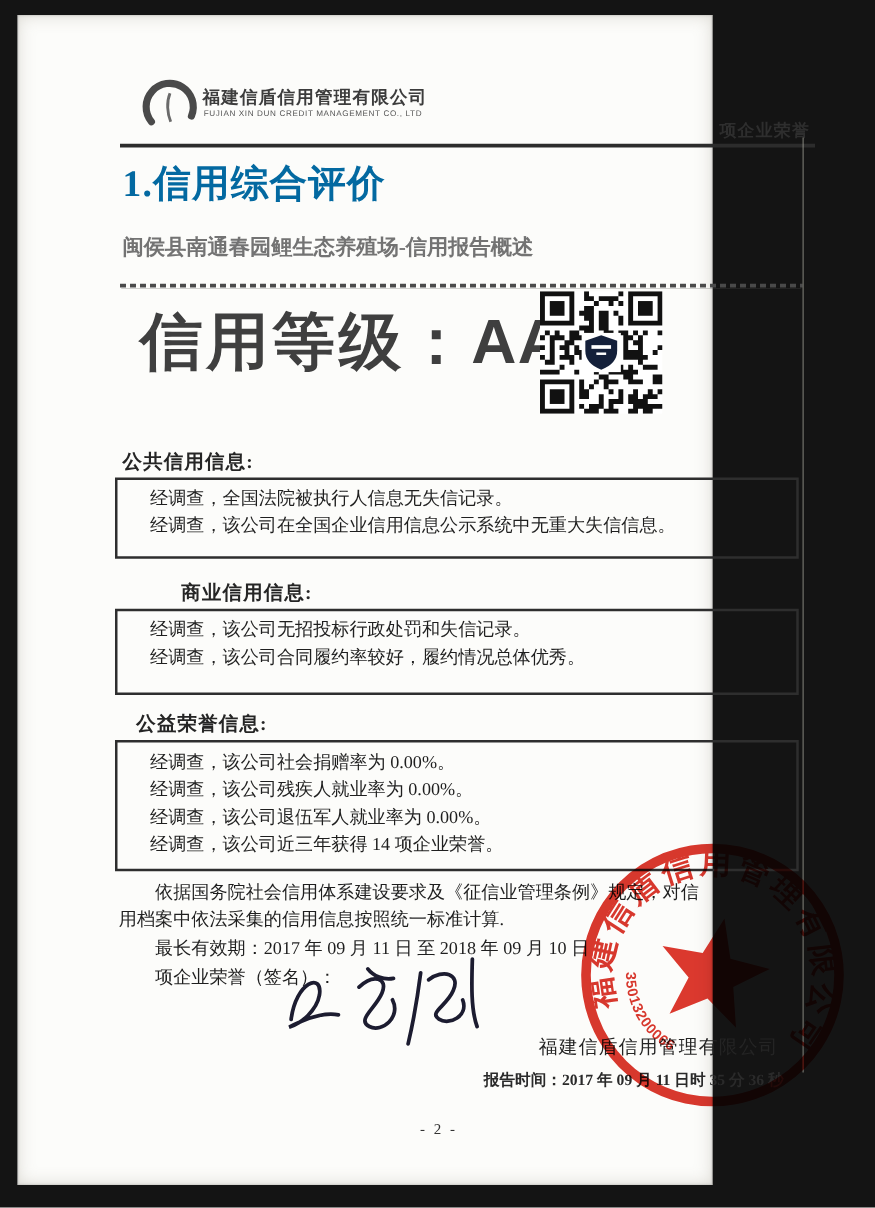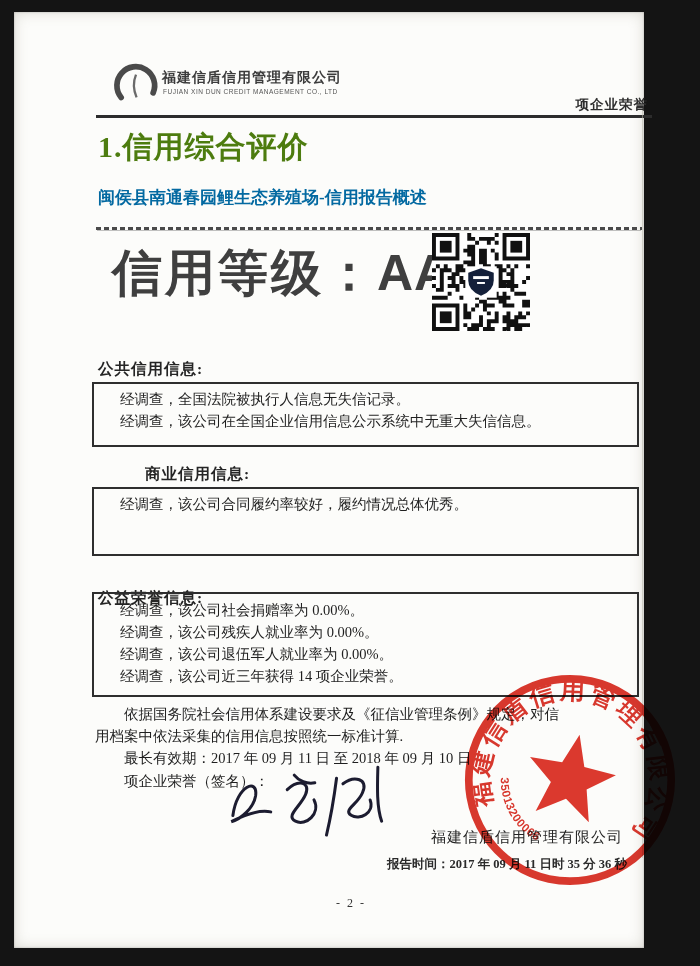--- a/index.html
+++ b/index.html
@@ -1,46 +1,46 @@
 <!DOCTYPE html>
 <html><head>
 <meta charset="utf-8">
 <style>
   html,body{margin:0;padding:0;}
   body{
     width:700px;height:966px;background:#141414;position:relative;overflow:hidden;
     font-family:"Liberation Serif","DejaVu Serif",serif;color:#222;
   }
   .page{
-    position:absolute;left:14px;top:12px;width:630px;height:936px;
+    position:absolute;left:14px;top:12px;width:556px;height:936px;
     background:#fcfcfa;box-shadow:inset 0 0 14px rgba(120,110,90,.25), inset 0 0 2px #aaa;
   }
   .abs{position:absolute;}
   .logo-icon{left:99px;top:50px;width:46px;height:48px;}
   .co-cn{left:148px;top:57px;font-size:14px;font-weight:bold;color:#3c3c3c;letter-spacing:1px;}
   .co-en{left:149px;top:76px;font-size:6.5px;color:#555;letter-spacing:.5px;font-family:"Liberation Sans",sans-serif;}
   .report-type{left:400px;top:84px;width:234px;text-align:right;font-size:13.5px;font-weight:bold;color:#2e2e2e;letter-spacing:1px;}
   .header-rule{left:82px;top:103px;width:556px;height:3px;background:#2c2c2c;}
   
-  .page-title{left:84px;top:115px;font-size:30px;font-weight:bold;color:#4d7c0f;letter-spacing:1px;}
-  .subtitle{left:84px;top:174px;font-size:17px;font-weight:bold;color:#0369a1;}
+  .page-title{left:84px;top:115px;font-size:30px;font-weight:bold;color:#0369a1;letter-spacing:1px;}
+  .subtitle{left:84px;top:174px;font-size:17px;font-weight:bold;color:#737373;}
   .dashed{left:82px;top:215px;width:546px;height:3px;
     background:repeating-linear-gradient(90deg,#4a4a4a 0 5px,transparent 5px 8px);
     box-shadow:0 2px 0 -1px rgba(80,80,80,.35);}
   
   .rating{left:98px;top:228px;font-size:50px;font-weight:bold;color:#3f3f3f;letter-spacing:3px;}
   .rating .val{font-family:"Liberation Sans","DejaVu Sans",sans-serif;letter-spacing:1px;}
   .qr{left:418px;top:221px;width:98px;height:98px;}
   
   .sec-head{left:84px;font-size:15.5px;font-weight:bold;color:#252525;letter-spacing:1px;}
   .box{left:78px;width:543px;border:2px solid #2e2e2e;background:transparent;}
   .box .ln{margin:0;padding:0 12px 0 26px;font-size:14.5px;color:#1f1f1f;line-height:21.5px;}
   .h1{top:347px;} .b1{top:370px;height:56px;padding-top:5px;}
   .h2{top:452px;margin-left:47px;} .b2{top:475px;height:60px;padding-top:5px;}
-  .h3{top:576px;} .b3{top:580px;height:96px;padding-top:5px;}
+  .h3{top:557px;margin-left:11px;} .b3{top:580px;height:96px;padding-top:5px;}
   .b3 .ln{line-height:22px;}
   
   .statement{left:81px;top:692px;width:470px;font-size:14.5px;line-height:21.5px;color:#1f1f1f;text-indent:2em;margin:0;}
   .validity{left:81px;top:737px;font-size:14.5px;color:#1f1f1f;text-indent:2em;}
   .sign-label{left:81px;top:760px;font-size:14.5px;color:#1f1f1f;text-indent:2em;}
   .signature{left:208px;top:742px;width:180px;height:92px;}
   .issuer{left:390px;top:816px;width:246px;text-align:center;font-size:15px;color:#242424;letter-spacing:1px;}
   .report-time{left:350px;top:844px;width:286px;text-align:center;font-size:12.5px;font-weight:bold;color:#2a2a2a;}
   .page-num{left:0;top:884px;width:674px;text-align:center;font-size:12px;color:#333;letter-spacing:2px;}
   .scan-line{left:628px;top:98px;width:1px;height:748px;background:#b9b9ad;opacity:.55;}
@@ -88,20 +88,21 @@
   </svg>
 
   <div class="abs sec-head h1">公共信用信息:</div>
   <div class="abs box b1">
     <p class="ln">经调查，全国法院被执行人信息无失信记录。</p>
     <p class="ln">经调查，该公司在全国企业信用信息公示系统中无重大失信信息。</p>
   </div>
 
   <div class="abs sec-head h2">商业信用信息:</div>
   <div class="abs box b2">
+    <p class="ln">经调查，该公司无招投标行政处罚和失信记录。</p>
     <p class="ln">经调查，该公司合同履约率较好，履约情况总体优秀。</p>
   </div>
 
   <div class="abs sec-head h3">公益荣誉信息:</div>
   <div class="abs box b3">
     <p class="ln">经调查，该公司社会捐赠率为 0.00%。</p>
     <p class="ln">经调查，该公司残疾人就业率为 0.00%。</p>
     <p class="ln">经调查，该公司退伍军人就业率为 0.00%。</p>
     <p class="ln">经调查，该公司近三年获得 14 项企业荣誉。</p>
   </div>

